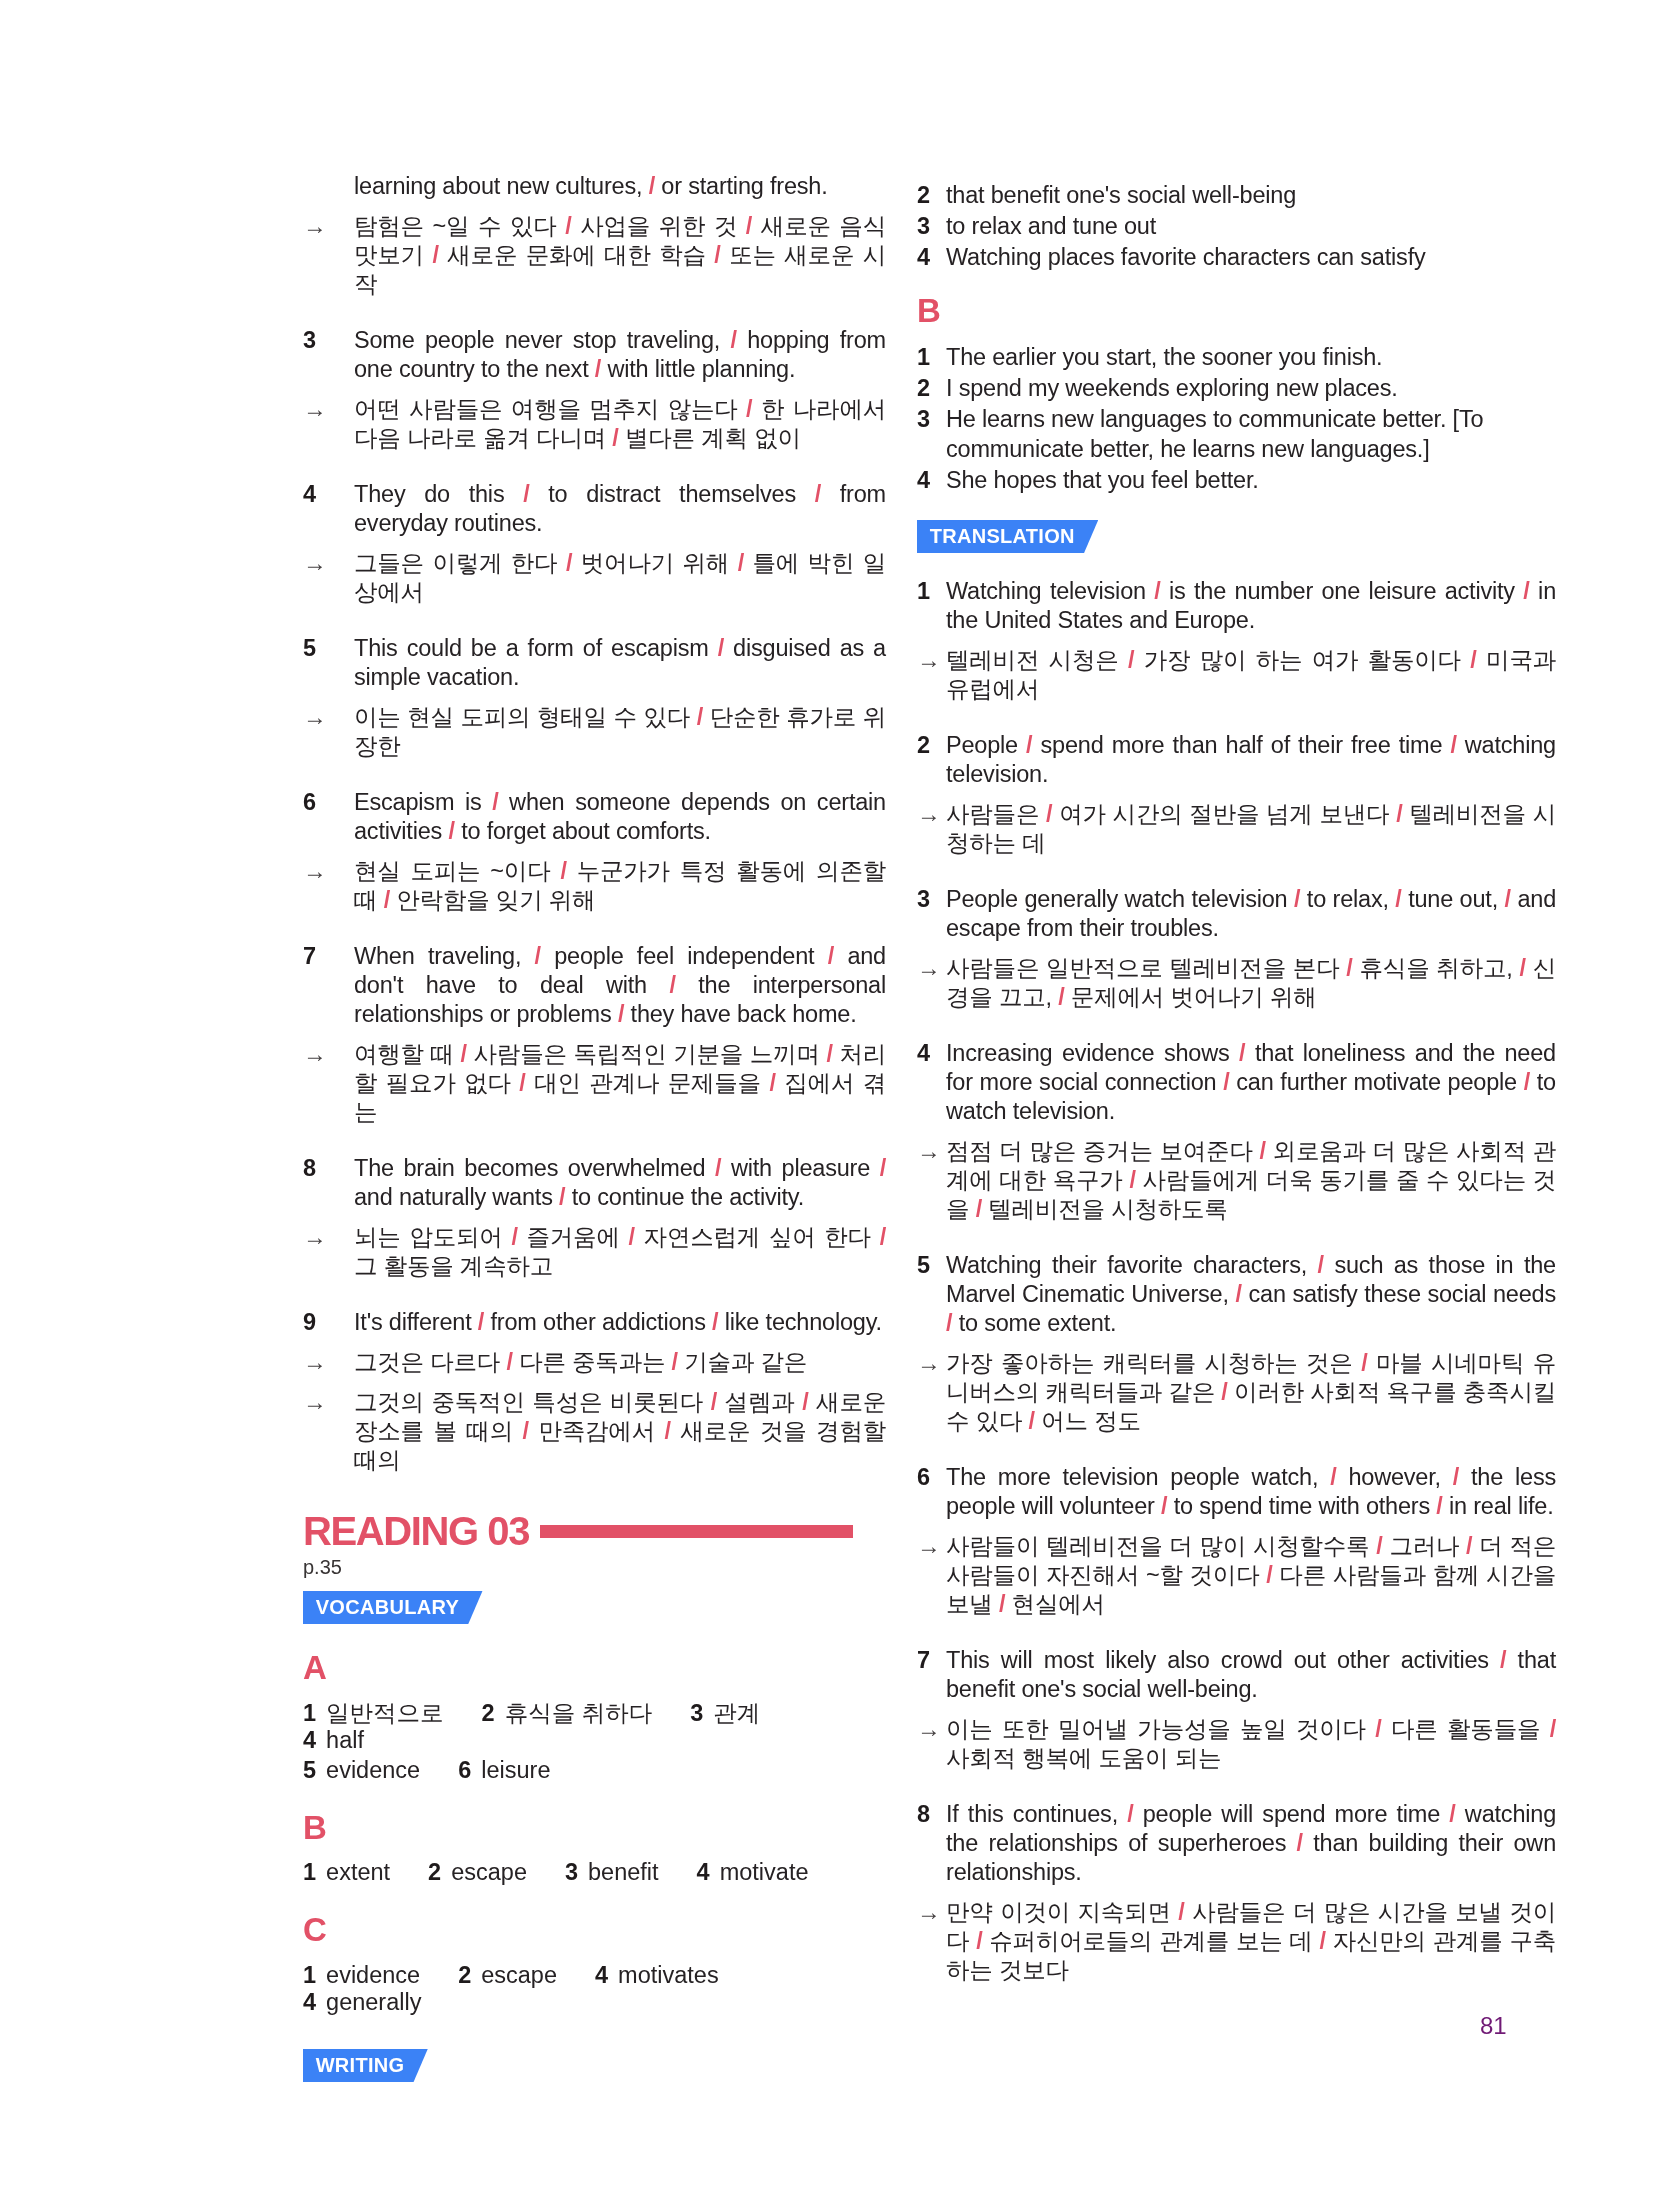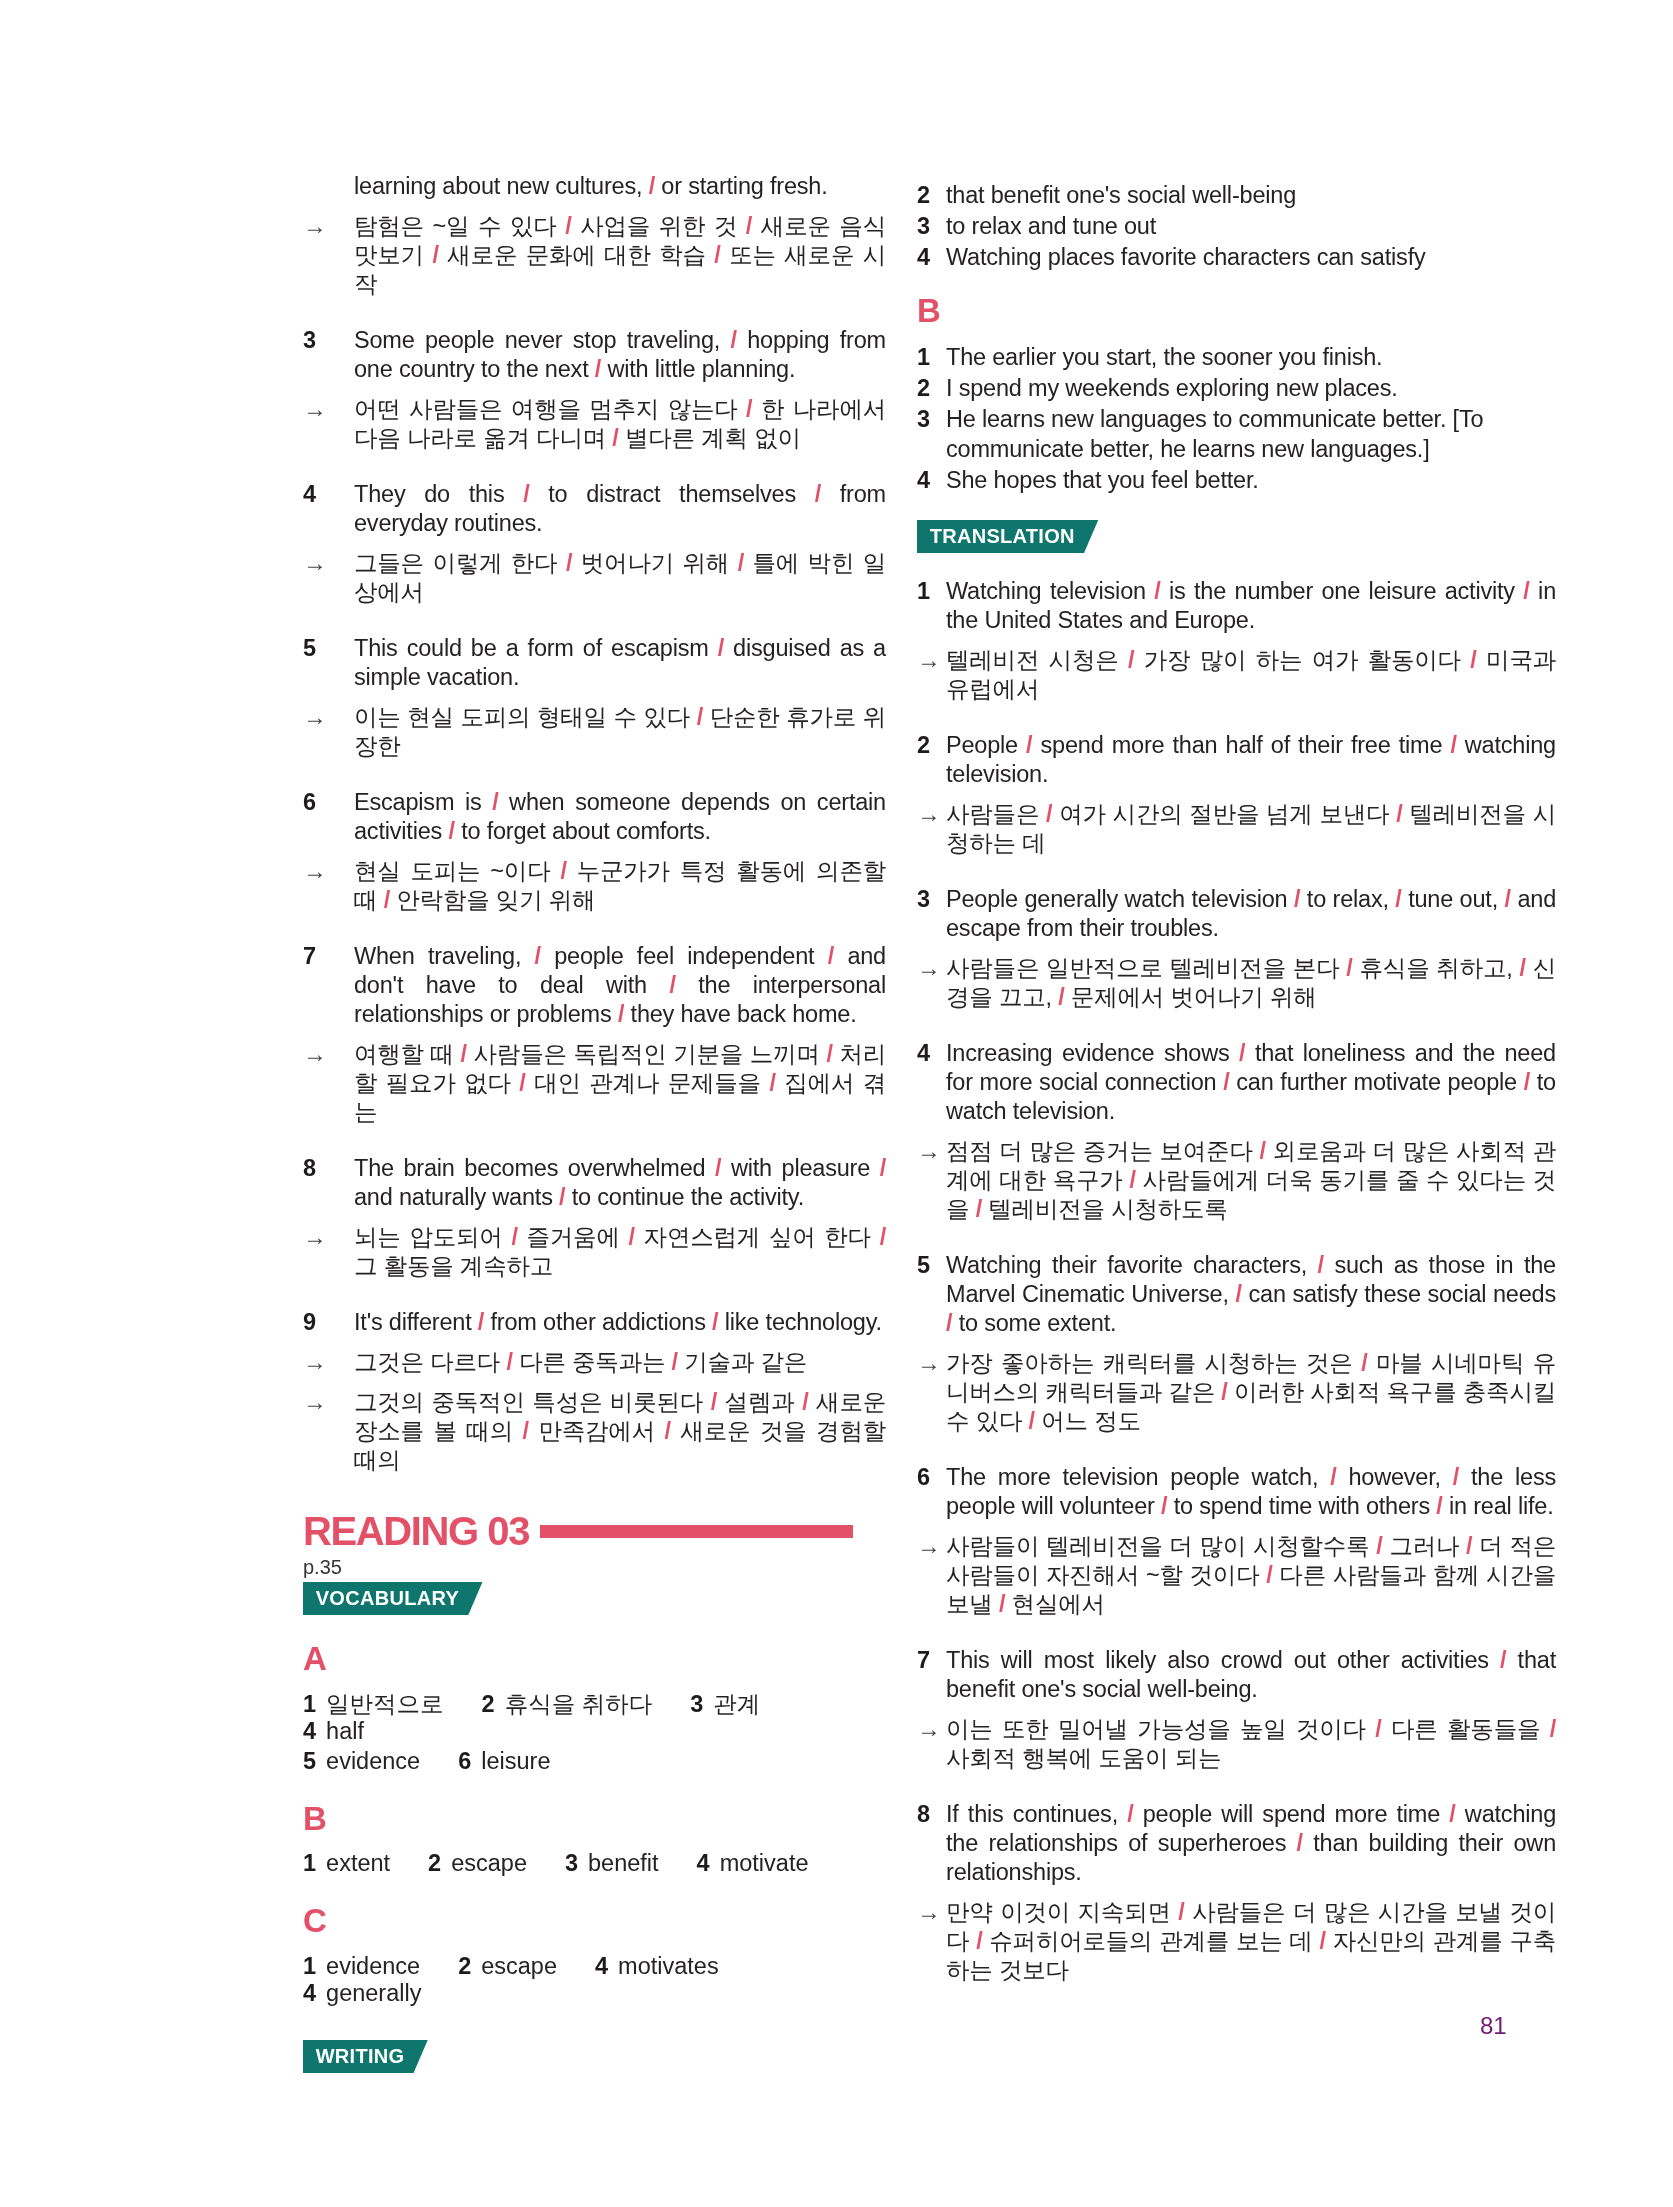--- a/index.html
+++ b/index.html
@@ -15,33 +15,33 @@
   .item .txt{flex:1;text-align:justify;letter-spacing:-0.2px;}
   .item.arrow{margin-top:11px;}
   .item.arrow .num{font-weight:400;color:#454142;}
   #left-items .item.en:first-child{margin-top:0;}
 
   .sline{display:flex;font-size:23.5px;line-height:30px;margin-top:0.9px;}
   .sline .num{flex:0 0 29px;font-weight:700;color:#1f1b1c;}
   .sline .txt{flex:1;letter-spacing:-0.2px;}
 
   .letter{font-size:33px;line-height:34px;font-weight:700;color:#e25167;margin:27px 0 14.5px;}
-  .badge{width:fit-content;background:#0f766e;color:#ffffff;font-weight:700;font-size:20px;
+  .badge{width:fit-content;background:#3b82f6;color:#ffffff;font-weight:700;font-size:20px;
          line-height:21px;padding:6.3px 23.5px 6.3px 12.7px;letter-spacing:0.3px;
          clip-path:polygon(0 0,100% 0,calc(100% - 14.5px) 100%,0 100%);}
   .vrow{font-size:23.5px;line-height:27px;margin-top:2.7px;}
   .ventry{margin-right:38px;display:inline-block;}
   .ventry .vn{font-weight:700;margin-right:10px;color:#1f1b1c;}
 
   .reading-header{margin-top:34px;}
   .rh-row{display:flex;align-items:center;}
   .rtitle{font-size:40px;font-weight:800;color:#e25167;letter-spacing:-1.4px;white-space:nowrap;}
   .rbar{flex:1;height:13.6px;background:#e25167;margin-left:11px;margin-right:33px;}
   .rh-page{padding-right:33px;font-size:20px;color:#383434;margin-top:1.8px;}
-  .badge.vocab{margin-top:3px;}
+  .badge.vocab{margin-top:12px;}
   .badge.writing{margin-top:33px;}
   .badge.translation{margin-top:25px;}
   #right-t .item.en:first-child{margin-top:23.5px;}
   .b-letter{margin-top:22px;}
 
   .sl{color:#e25167;font-weight:700;}
   .pagenum{position:absolute;left:1480px;top:2012px;font-size:24px;color:#701a75;}
 </style>
 </head>
 <body>

